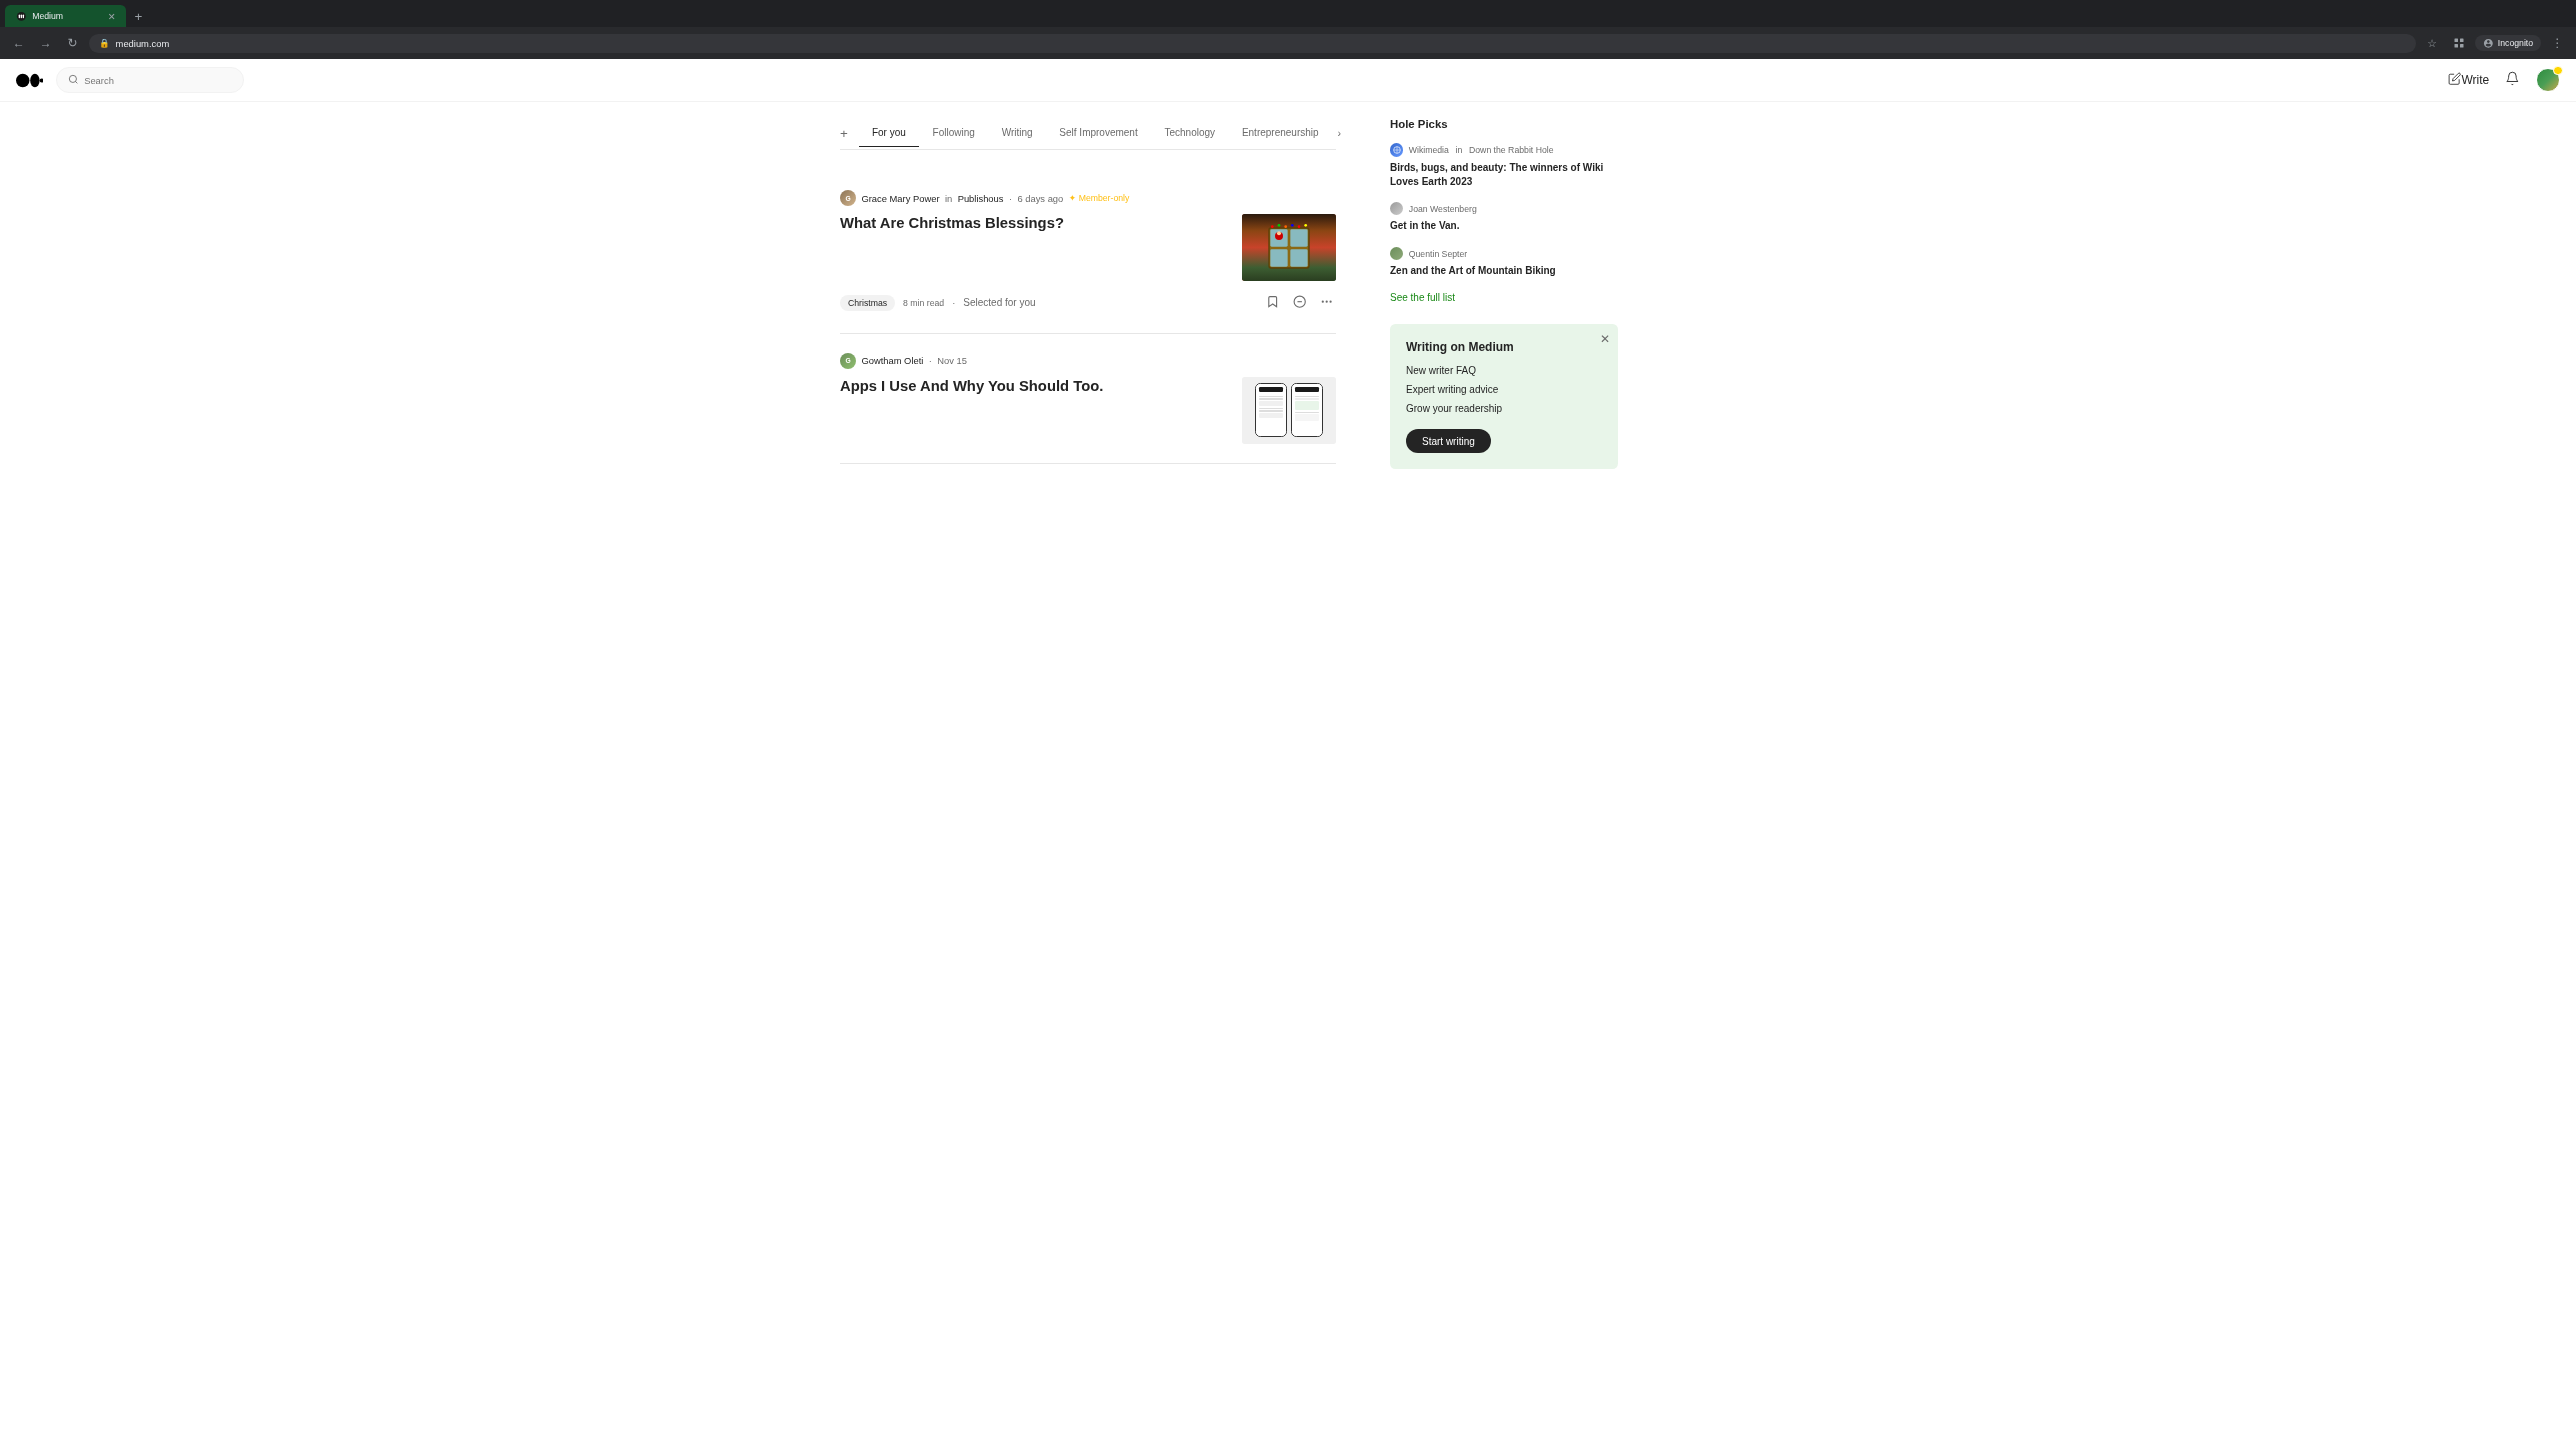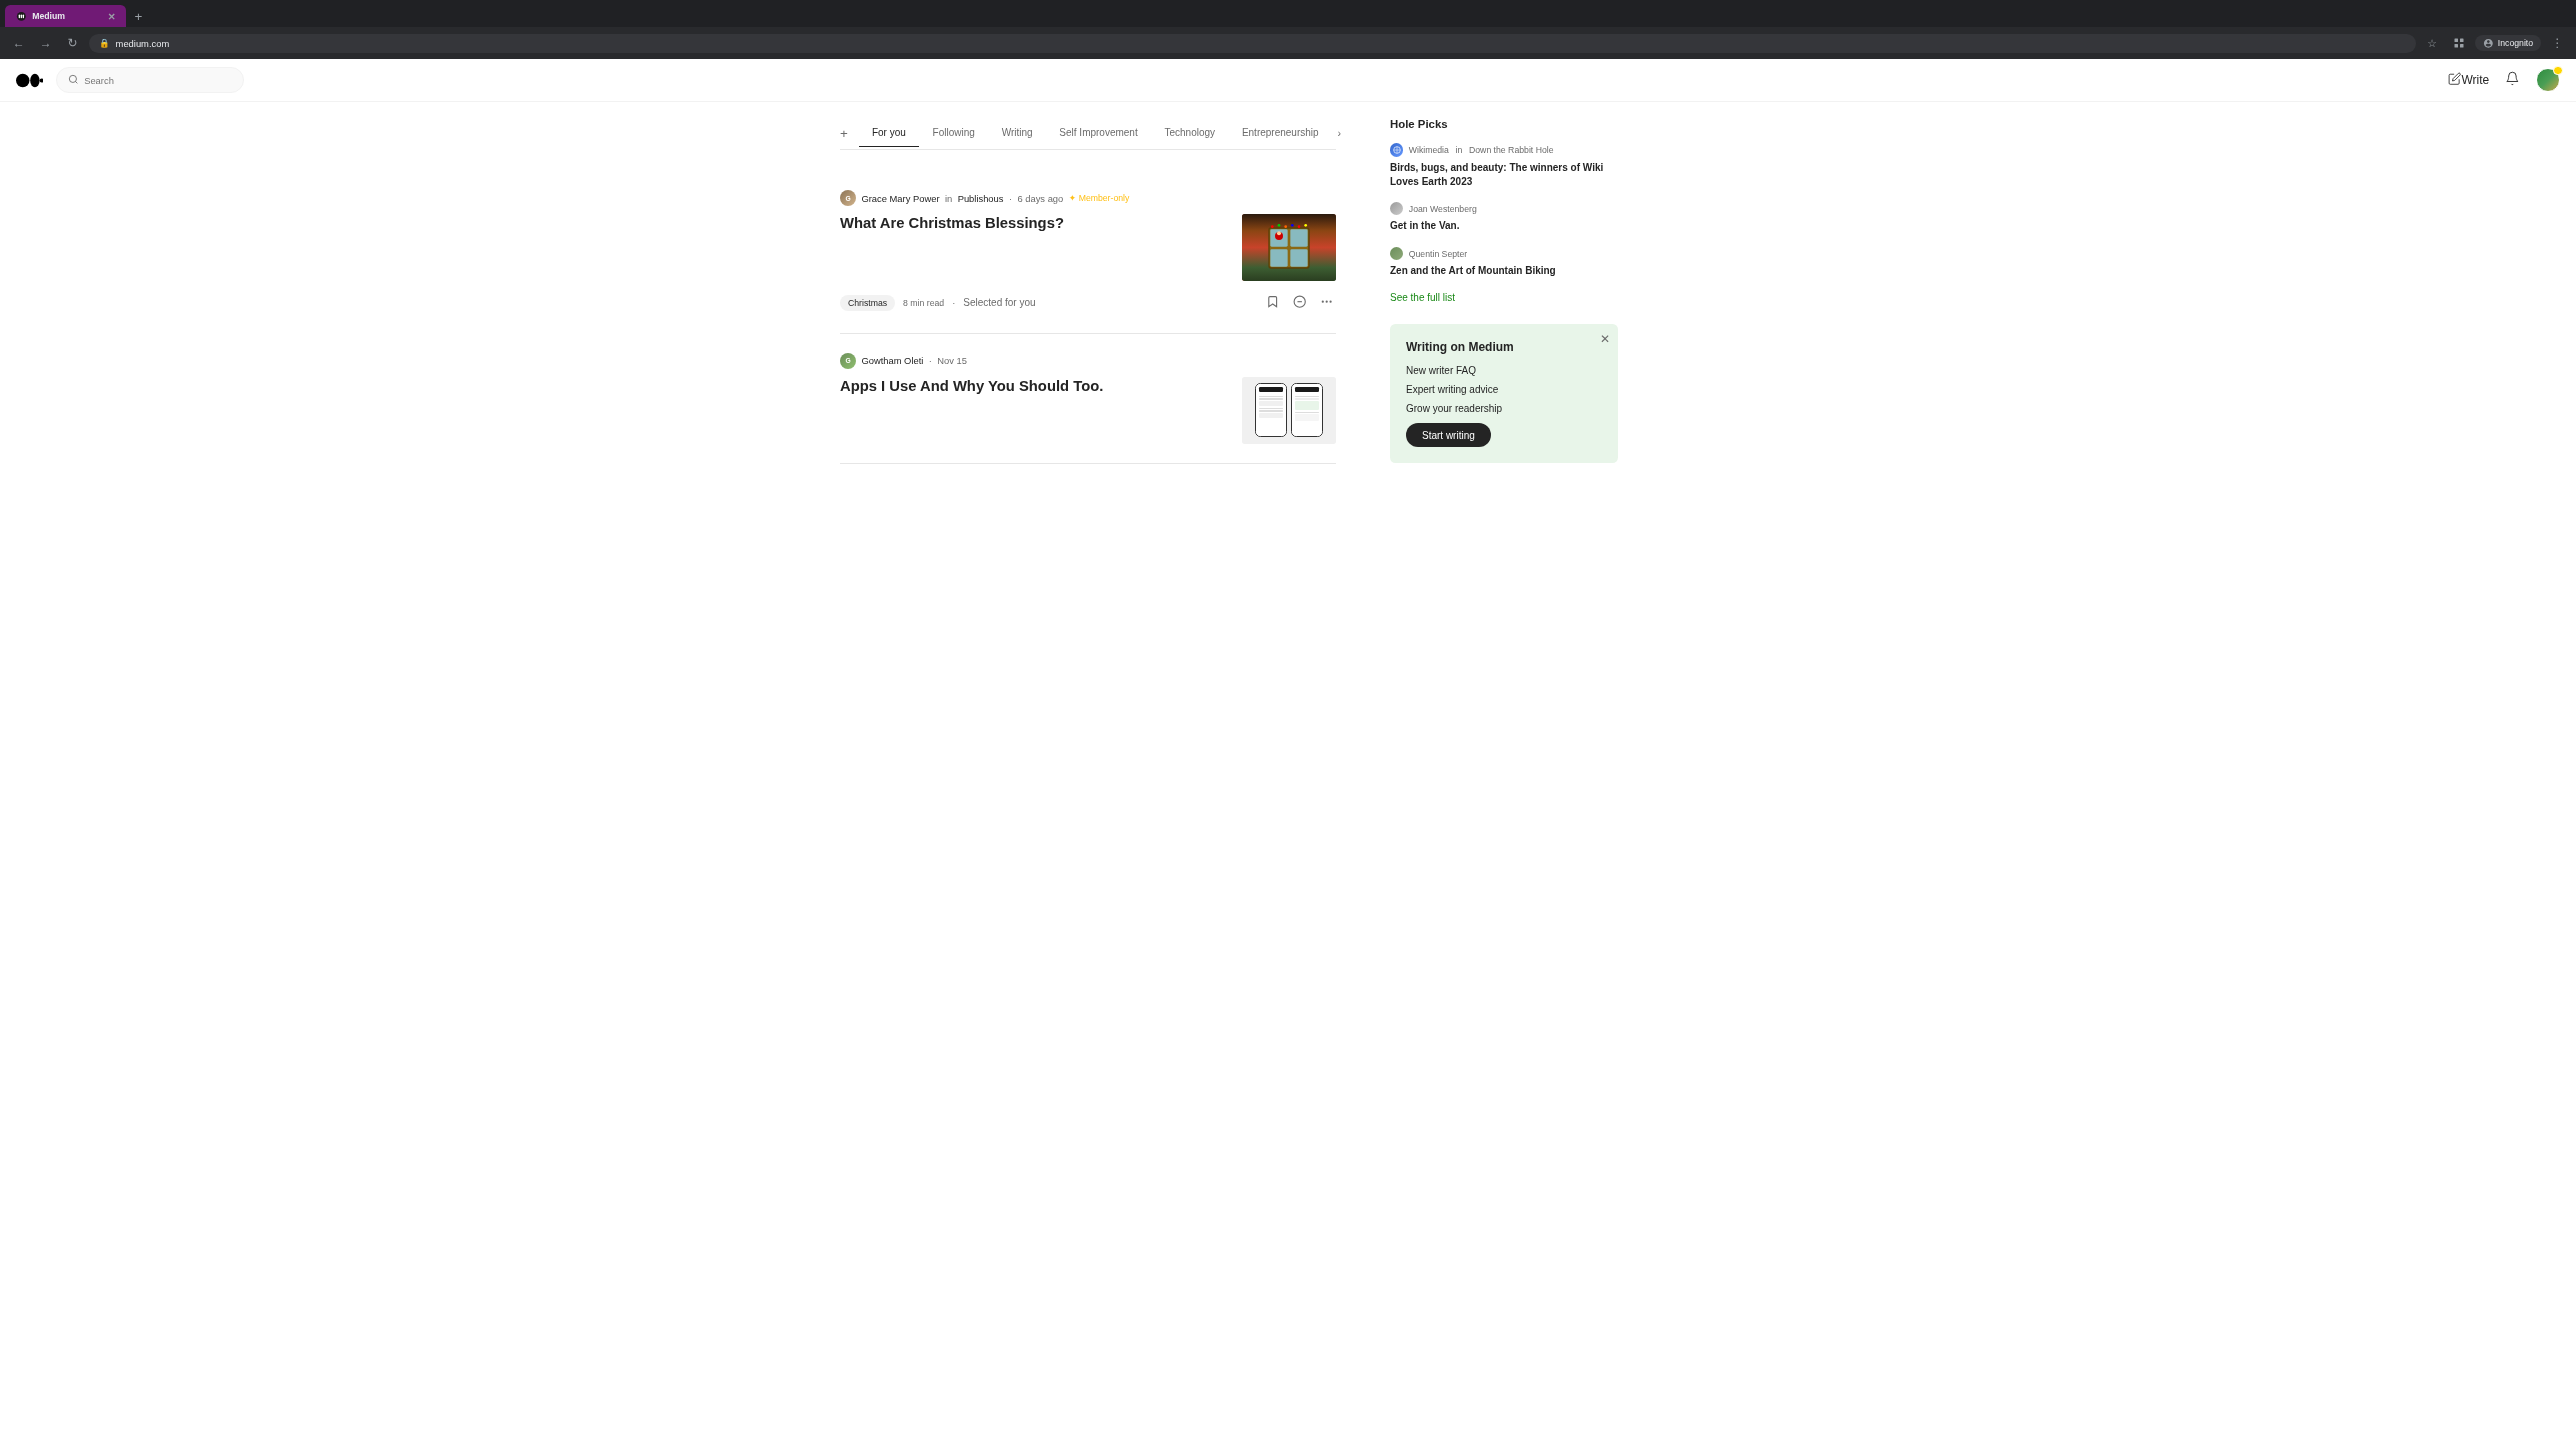--- a/index.html
+++ b/index.html
@@ -2,21 +2,21 @@
 <html style="font-size:10.7px"><head>
   <meta charset="utf-8">
   <style>
     * { box-sizing: border-box; margin: 0; padding: 0; }
     body { font-family: -apple-system, BlinkMacSystemFont, 'Segoe UI', sans-serif; background: #fff; color: #242424; font-size: 10.7px; }
 
     
     .browser-chrome { background: #202124; width: 100%; }
     .browser-tab-bar { display: flex; align-items: center; padding: 5.4px 5.4px 0; gap: 2.7px; background: #202124; }
     .browser-tab { display: flex; align-items: center; gap: 5.4px; background: #35363a; border-radius: 5.4px 5.4px 0 0; padding: 5.4px 10.7px; color: #e8eaed; font-size: 8.7px; min-width: 121px; }
-    .browser-tab.active { background: #701a75; font-weight: bold; }
+    .browser-tab.active { background: #14532d; }
     .tab-close { margin-left: auto; color: #9aa0a6; cursor: pointer; font-size: 9.4px; }
     .tab-new { background: none; border: none; color: #9aa0a6; font-size: 13.4px; cursor: pointer; padding: 2.7px 5.4px; }
     .browser-toolbar { display: flex; align-items: center; padding: 5.4px 8px; background: #292a2d; gap: 5.4px; }
     .nav-btn { background: none; border: none; color: #9aa0a6; font-size: 12px; cursor: pointer; padding: 2.7px; border-radius: 50%; width: 21.5px; height: 21.5px; display: flex; align-items: center; justify-content: center; }
     .address-bar { flex: 1; background: #35363a; border: none; border-radius: 13.4px; padding: 4px 10.7px; color: #e8eaed; font-size: 9.4px; display: flex; align-items: center; gap: 5.4px; }
     .address-bar-lock { color: #9aa0a6; font-size: 8.7px; }
     .address-bar-url { color: #e8eaed; font-size: 9.4px; }
     .toolbar-right { display: flex; align-items: center; gap: 5.4px; }
     .toolbar-btn { background: none; border: none; color: #9aa0a6; cursor: pointer; font-size: 10.7px; padding: 2.7px; width: 21.5px; height: 21.5px; display: flex; align-items: center; justify-content: center; border-radius: 50%; }
     .incognito-btn { display: flex; align-items: center; gap: 4px; background: #35363a; border: none; border-radius: 10.7px; padding: 2.7px 8px; color: #e8eaed; font-size: 8.7px; cursor: pointer; }
@@ -89,21 +89,21 @@
     .sp-pub-name { font-size: 8.7px; color: #6b6b6b; }
     .sp-in { font-size: 8.7px; color: #6b6b6b; }
     .sp-article-title { font-size: 10px; font-weight: 700; color: #242424; line-height: 1.4; cursor: pointer; }
     .sp-author-name { font-size: 8.7px; color: #6b6b6b; }
     .see-full-list { color: #1a8917; font-size: 10px; cursor: pointer; text-decoration: none; display: block; margin-top: 2.7px; }
 
     
     .writing-card { background: #e8f5e9; border-radius: 5.4px; padding: 16px; position: relative; }
     .writing-card-close { position: absolute; top: 8px; right: 8px; background: none; border: none; color: #6b6b6b; cursor: pointer; font-size: 12px; }
     .writing-card-title { font-size: 12px; font-weight: 700; color: #242424; margin-bottom: 10.7px; }
-    .writing-card-links { display: flex; flex-direction: column; gap: 8px; margin-bottom: 9px; }
+    .writing-card-links { display: flex; flex-direction: column; gap: 8px; margin-bottom: 15px; }
     .writing-card-link { font-size: 10px; color: #242424; cursor: pointer; text-decoration: none; }
     .start-writing-btn { background: #242424; color: #fff; border: none; border-radius: 13.4px; padding: 6.7px 16px; font-size: 10px; cursor: pointer; font-weight: 500; }
 
     
     .thumbnail-grace-inner { width: 100%; height: 100%; background: linear-gradient(180deg, #3d1a0e 0%, #8B3A2A 30%, #C45B3A 60%, #2A4A28 100%); position: relative; overflow: hidden; }
 
     
     .wiki-avatar { background: linear-gradient(135deg, #3366cc, #6699ff); }
     .joan-avatar { background: linear-gradient(135deg, #999, #ccc); }
     .quentin-avatar { background: linear-gradient(135deg, #6b8e5a, #8faa7a); }

